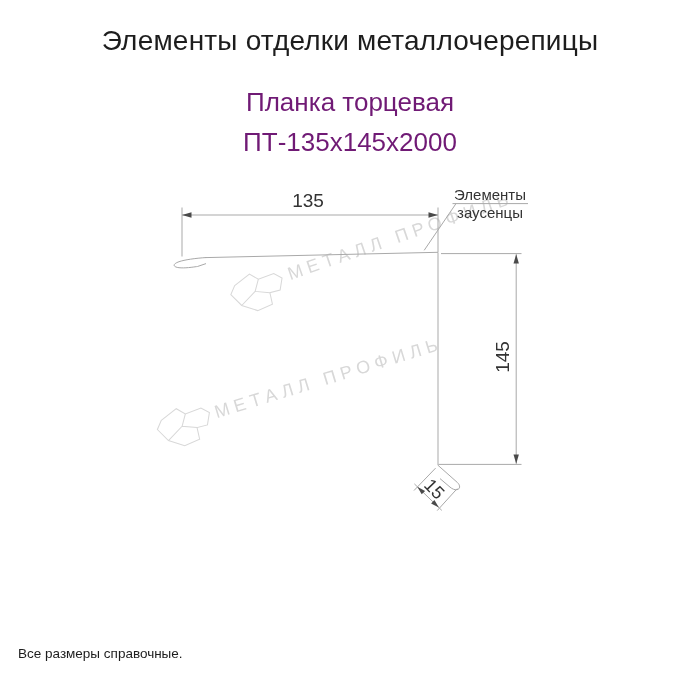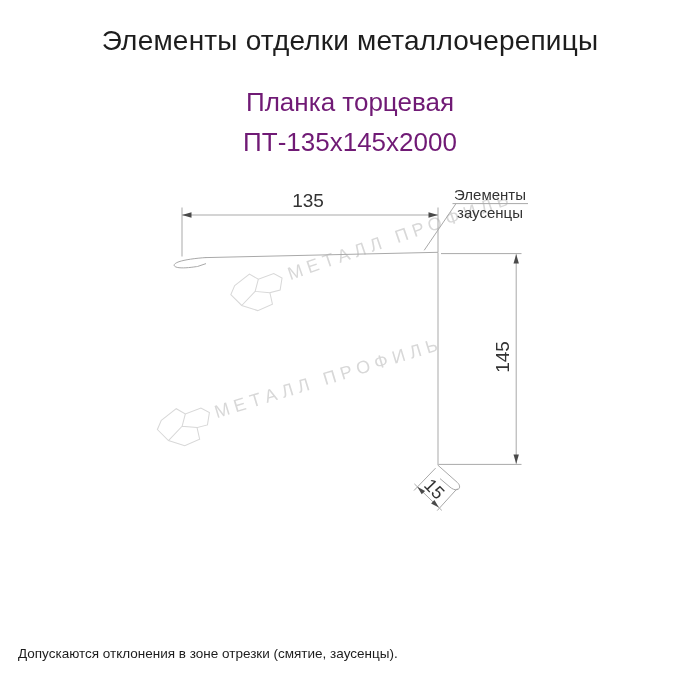--- a/index.html
+++ b/index.html
@@ -103,14 +103,14 @@
 <div class="abs dim dim-135">135</div>
 <div class="abs dim dim-145">145</div>
 <div class="abs dim dim-15">15</div>
 
 <div class="abs face-label">
   <div>Элементы</div>
   <div>заусенцы</div>
 </div>
 
 <div class="abs footer">
-  <div>Допускаются отклонения в зоне отрезки (смятие, заусенцы).</div>
+  <div>Все размеры справочные.</div>
 </div>
 
 </body></html>

